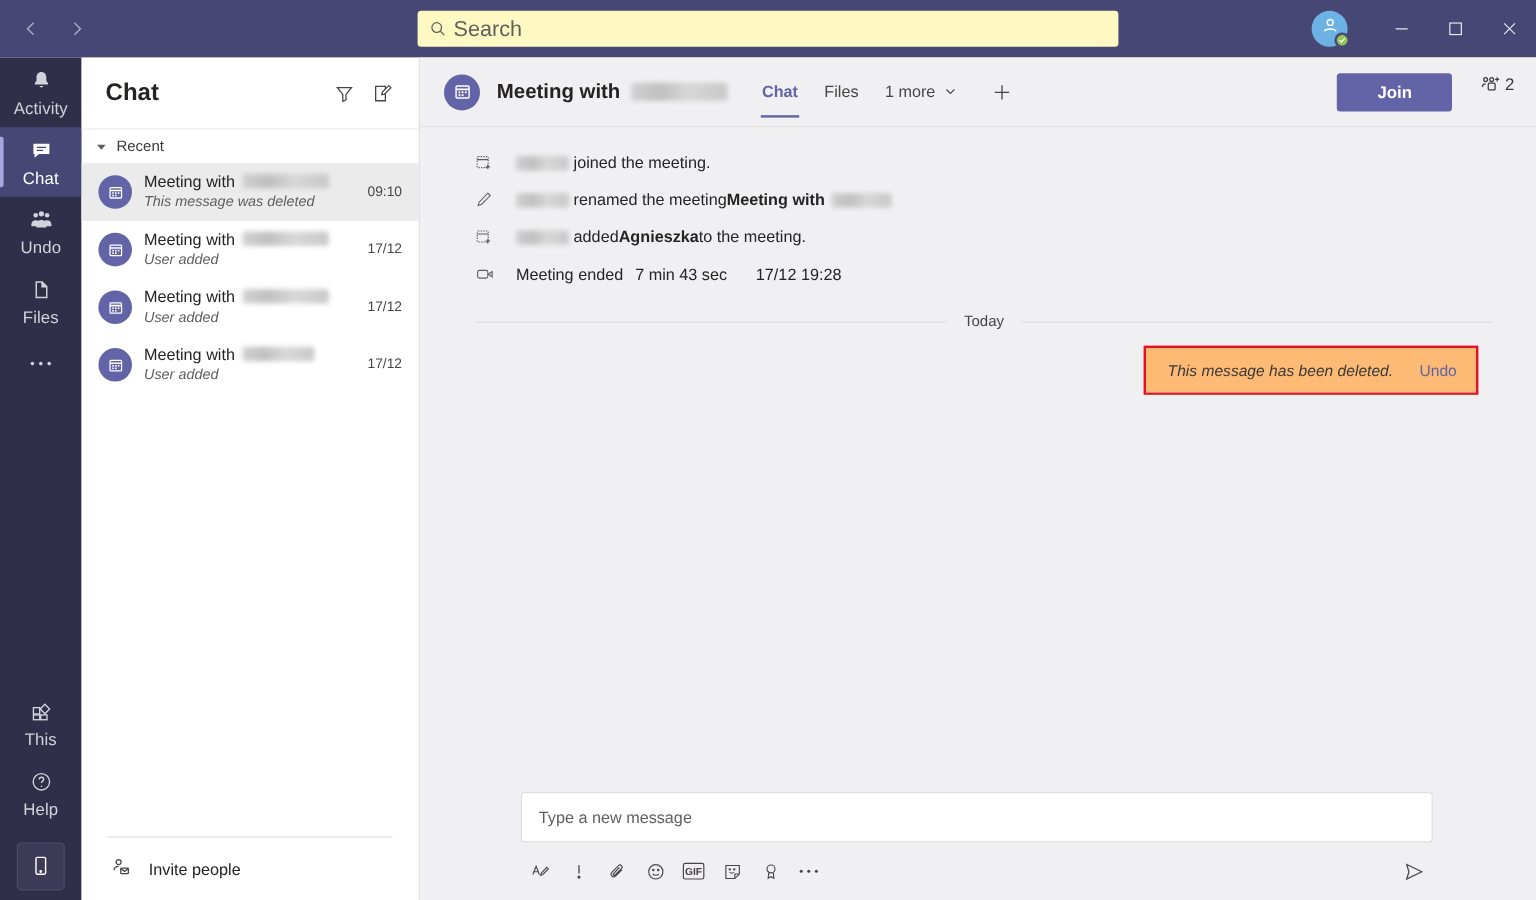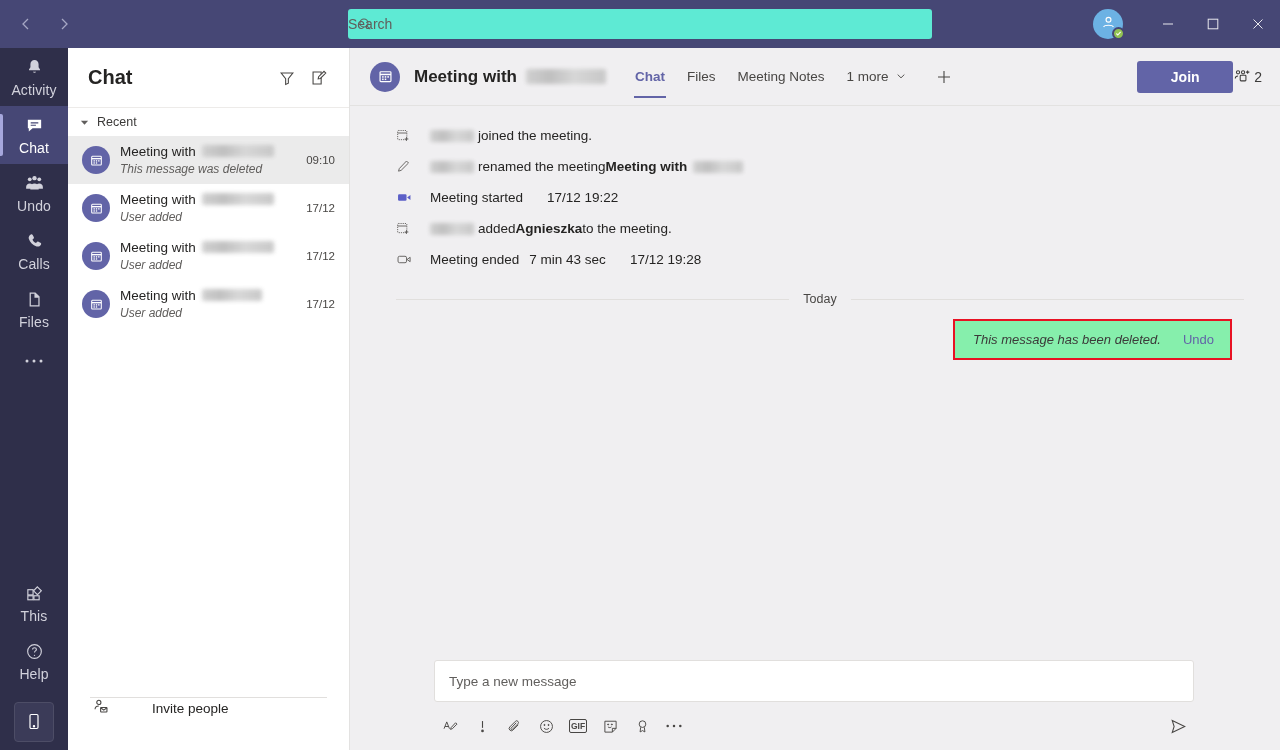--- a/index.html
+++ b/index.html
@@ -18,23 +18,23 @@
     display: flex; align-items: center;
   }
   .nav-arrows { display: flex; align-items: center; margin-left: 10px; gap: 6px; }
   .nav-btn {
     width: 32px; height: 32px; display: flex; align-items: center; justify-content: center;
     color: #a6a7c4; cursor: pointer;
   }
   .nav-btn svg { display: block; }
   .search-wrap { position: absolute; left: 348px; top: 9px; width: 584px; height: 30px; }
   .search-box {
-    width: 100%; height: 30px; background: #5eead4; border: none; border-radius: 3px;
-    display: flex; align-items: center; 
-    font-size: 14px; color: #605e5c; font-family: "Liberation Sans", sans-serif;
+    width: 100%; height: 30px; background: #fef9c3; border: none; border-radius: 3px;
+    display: flex; align-items: center; padding-left: 30px;
+    font-size: 18px; color: #605e5c; font-family: "Liberation Sans", sans-serif;
   }
   .search-icon {
     position: absolute; left: 10px; top: 8px; width: 14px; height: 14px; color: #605e5c;
   }
   .win-right { position: absolute; right: 0; top: 0; height: 48px; display: flex; align-items: center; }
   .avatar-top {
     position: relative; width: 30px; height: 30px; border-radius: 50%;
     background: #6cb2e4; margin-right: 22px;
     display: flex; align-items: center; justify-content: center;
   }
@@ -106,22 +106,22 @@
   }
   .ci-body { flex: 1; min-width: 0; }
   .ci-title { font-size: 13.5px; color: #252423; display: flex; align-items: center; white-space: nowrap; }
   .redact { display: inline-block; height: 12px; border-radius: 2px;
     background: linear-gradient(90deg,#cfcfcf,#bdbdbd 30%,#d6d6d6 60%,#c6c6c6);
     filter: blur(2.2px); margin-left: 6px; opacity: .95; vertical-align: middle; }
   .ci-sub { font-size: 12px; font-style: italic; color: #605e5c; margin-top: 1px; }
   .ci-time { font-size: 11.5px; color: #484644; margin-left: 6px; }
   .invite-sep { position: absolute; left: 22px; right: 22px; bottom: 52px; height: 1px; background: #e1dfdd; }
   .invite {
-    position: absolute; left: 0; bottom: 16px; width: 282px; height: 52px;
-    display: flex; align-items: center; padding-left: 24px; cursor: pointer; gap: 28px;
+    position: absolute; left: 0; bottom: 0; width: 282px; height: 52px;
+    display: flex; align-items: center; padding-left: 24px; cursor: pointer;
   }
   .invite-label { font-size: 13.5px; color: #252423; margin-left: 14px; }
 
   
   .main {
     position: absolute; left: 350px; top: 48px; width: 930px; height: 702px;
     background: #f0eff1;
   }
   .chat-head {
     height: 58px; background: #f0eff1; display: flex; align-items: center;
@@ -142,21 +142,21 @@
   }
   .tab.active { color: #6264a7; font-weight: bold; }
   .tab.active::after {
     content: ""; position: absolute; left: 10px; right: 10px; bottom: 8px; height: 2px; background: #6264a7;
   }
   .tab-more { display: flex; align-items: center; gap: 7px; }
   .tab-add {
     width: 30px; height: 30px; margin-left: 12px; display: flex; align-items: center;
     justify-content: center; color: #484644; cursor: pointer;
   }
-  .head-right { margin-left: auto; display: flex; align-items: center; padding-right: 18px; gap: 0; padding-left: 20px; }
+  .head-right { margin-left: auto; display: flex; align-items: flex-start; padding-right: 18px; gap: 23px; padding-left: 20px; }
   .join-btn {
     width: 96px; height: 32px; background: #6264a7; color: #fff; border: none; border-radius: 3px;
     font-size: 14px; font-weight: bold; cursor: pointer; font-family: "Liberation Sans", sans-serif;
   }
   .people-btn { display: flex; align-items: center; color: #3b3a39; cursor: pointer; gap: 2px; }
   .people-count { font-size: 14px; }
 
   
   .messages { position: relative; height: 580px; padding: 14px 36px 0 46px; }
   .sys-row { display: flex; align-items: center; height: 31px; font-size: 13.5px; color: #252423; }
@@ -167,21 +167,21 @@
   .sys-dur { margin-left: 10px; }
   .b { font-weight: bold; }
 
   .day-divider { display: flex; align-items: center; margin: 14px 0 8px 0; height: 20px; }
   .day-line { flex: 1; height: 1px; background: #e1dfdd; }
   .day-label { font-size: 12.5px; color: #484644; padding: 0 14px; }
 
   .deleted-wrap { display: flex; justify-content: flex-end; margin-top: 10px; padding-right: 12px; }
   .deleted-outline { border: 2px solid #e81123; padding: 0; display: inline-block; }
   .deleted-bubble {
-    background: #86efac; padding: 11px 16px 11px 18px; display: flex; align-items: center;
+    background: #fdba74; padding: 11px 16px 11px 18px; display: flex; align-items: center;
   }
   .deleted-text { font-size: 13px; font-style: italic; color: #3b3a39; }
   .undo-link { font-size: 13px; color: #6264a7; margin-left: 22px; cursor: pointer; }
 
   
   .composer { position: absolute; left: 0; bottom: 0; width: 930px; height: 90px; padding: 0 86px 0 84px; }
   .compose-box {
     height: 42px; background: #ffffff; border: 1px solid #e1dfdd; border-radius: 3px;
     display: flex; align-items: center; padding-left: 14px;
     font-size: 13.5px; color: #605e5c;
@@ -287,28 +287,20 @@
             <circle cx="16" cy="5.6" r="2"></circle>
           <path d="M2.2 13.6c0-2.2 1.7-3.6 3.8-3.6s3.8 1.4 3.8 3.6v1.8H2.2z"></path>
           <path d="M12.2 13.6c0-2.2 1.7-3.6 3.8-3.6s3.8 1.4 3.8 3.6v1.8h-7.6z"></path>
           <path d="M6.6 14.2c0-2.6 2-4.3 4.4-4.3s4.4 1.7 4.4 4.3v2.2H6.6z"></path>
         </svg>
       </span>
       <span class="rail-label">Undo</span>
     </div>
 
 
-    <div class="rail-item">
-      <span class="rail-icon">
-        <svg width="19" height="19" viewBox="0 0 20 20" fill="currentColor">
-            <path d="M6.1 2.6c.8-.5 1.6-.2 2 .6l1.1 2c.4.7.2 1.4-.4 1.9l-.9.7c.6 1.7 2 3.1 3.7 3.8l.7-.9c.5-.6 1.2-.8 1.9-.4l2 1.1c.8.4 1.1 1.2.6 2-1 1.6-2.8 2.3-4.6 1.8C8.3 14 5.1 10.8 4 7.2c-.5-1.8.4-3.6 2.1-4.6z"></path>
-          </svg>
-      </span>
-      <span class="rail-label">Calls</span>
-    </div>
 
     <div class="rail-item">
       <span class="rail-icon">
         <svg width="19" height="19" viewBox="0 0 20 20" fill="none" stroke="currentColor" stroke-width="1.3">
             <path d="M5.5 3.2h5.2l4 4v9.6H5.5z"></path>
             <path d="M10.6 3.3v4.1h4" fill="currentColor"></path>
           </svg>
       </span>
       <span class="rail-label">Files</span>
     </div>
@@ -510,23 +502,20 @@
         <span class="redact" style="width:80px;height:15px;margin-left:9px"></span>
       </div>
 
       <div class="tabs">
         <div class="tab active">
           <span>Chat</span>
         </div>
         <div class="tab">
           <span>Files</span>
         </div>
-        <div class="tab">
-          <span>Meeting Notes</span>
-        </div>
         <div class="tab tab-more">
           <span>1 more</span>
           <span>
             <svg width="10" height="10" viewBox="0 0 12 12" fill="none" stroke="currentColor" stroke-width="1.1">
                 <path d="M2 4.3 L6 8.2 L10 4.3"></path>
               </svg>
           </span>
         </div>
         <div class="tab-add">
           <svg width="16" height="16" viewBox="0 0 16 16" stroke="currentColor" stroke-width="1.1">
@@ -573,32 +562,20 @@
           </svg>
         </span>
         <span class="sys-text">
           <span class="redact" style="width:44px;margin-left:0;margin-right:4px"></span>
           <span>renamed the meeting </span>
           <span class="b">Meeting with</span>
           <span class="redact" style="width:50px;margin-left:6px"></span>
         </span>
       </div>
 
-      <div class="sys-row">
-        <span class="sys-icon">
-          <svg width="17" height="17" viewBox="0 0 20 20" fill="#5b5fc7">
-            <rect x="2.4" y="6.2" width="10" height="7.6" rx="1.4"></rect>
-              <path d="M13 10 L17 7.2 V12.8 z"></path>
-          </svg>
-        </span>
-        <span class="sys-text">
-          <span>Meeting started</span>
-          <span class="sys-time">17/12 19:22</span>
-        </span>
-      </div>
 
       <div class="sys-row">
         <span class="sys-icon">
           <svg width="15" height="15" viewBox="0 0 18 18" fill="none" stroke="currentColor" stroke-width="1.1">
             <rect x="2" y="3" width="11" height="11" rx=".8" stroke-dasharray="1.4 1.2"></rect>
               <path d="M2 6h11"></path>
             <path d="M12.6 11 V15.4 M10.4 13.2 H14.8" stroke-width="1.2"></path>
           </svg>
         </span>
         <span class="sys-text">

